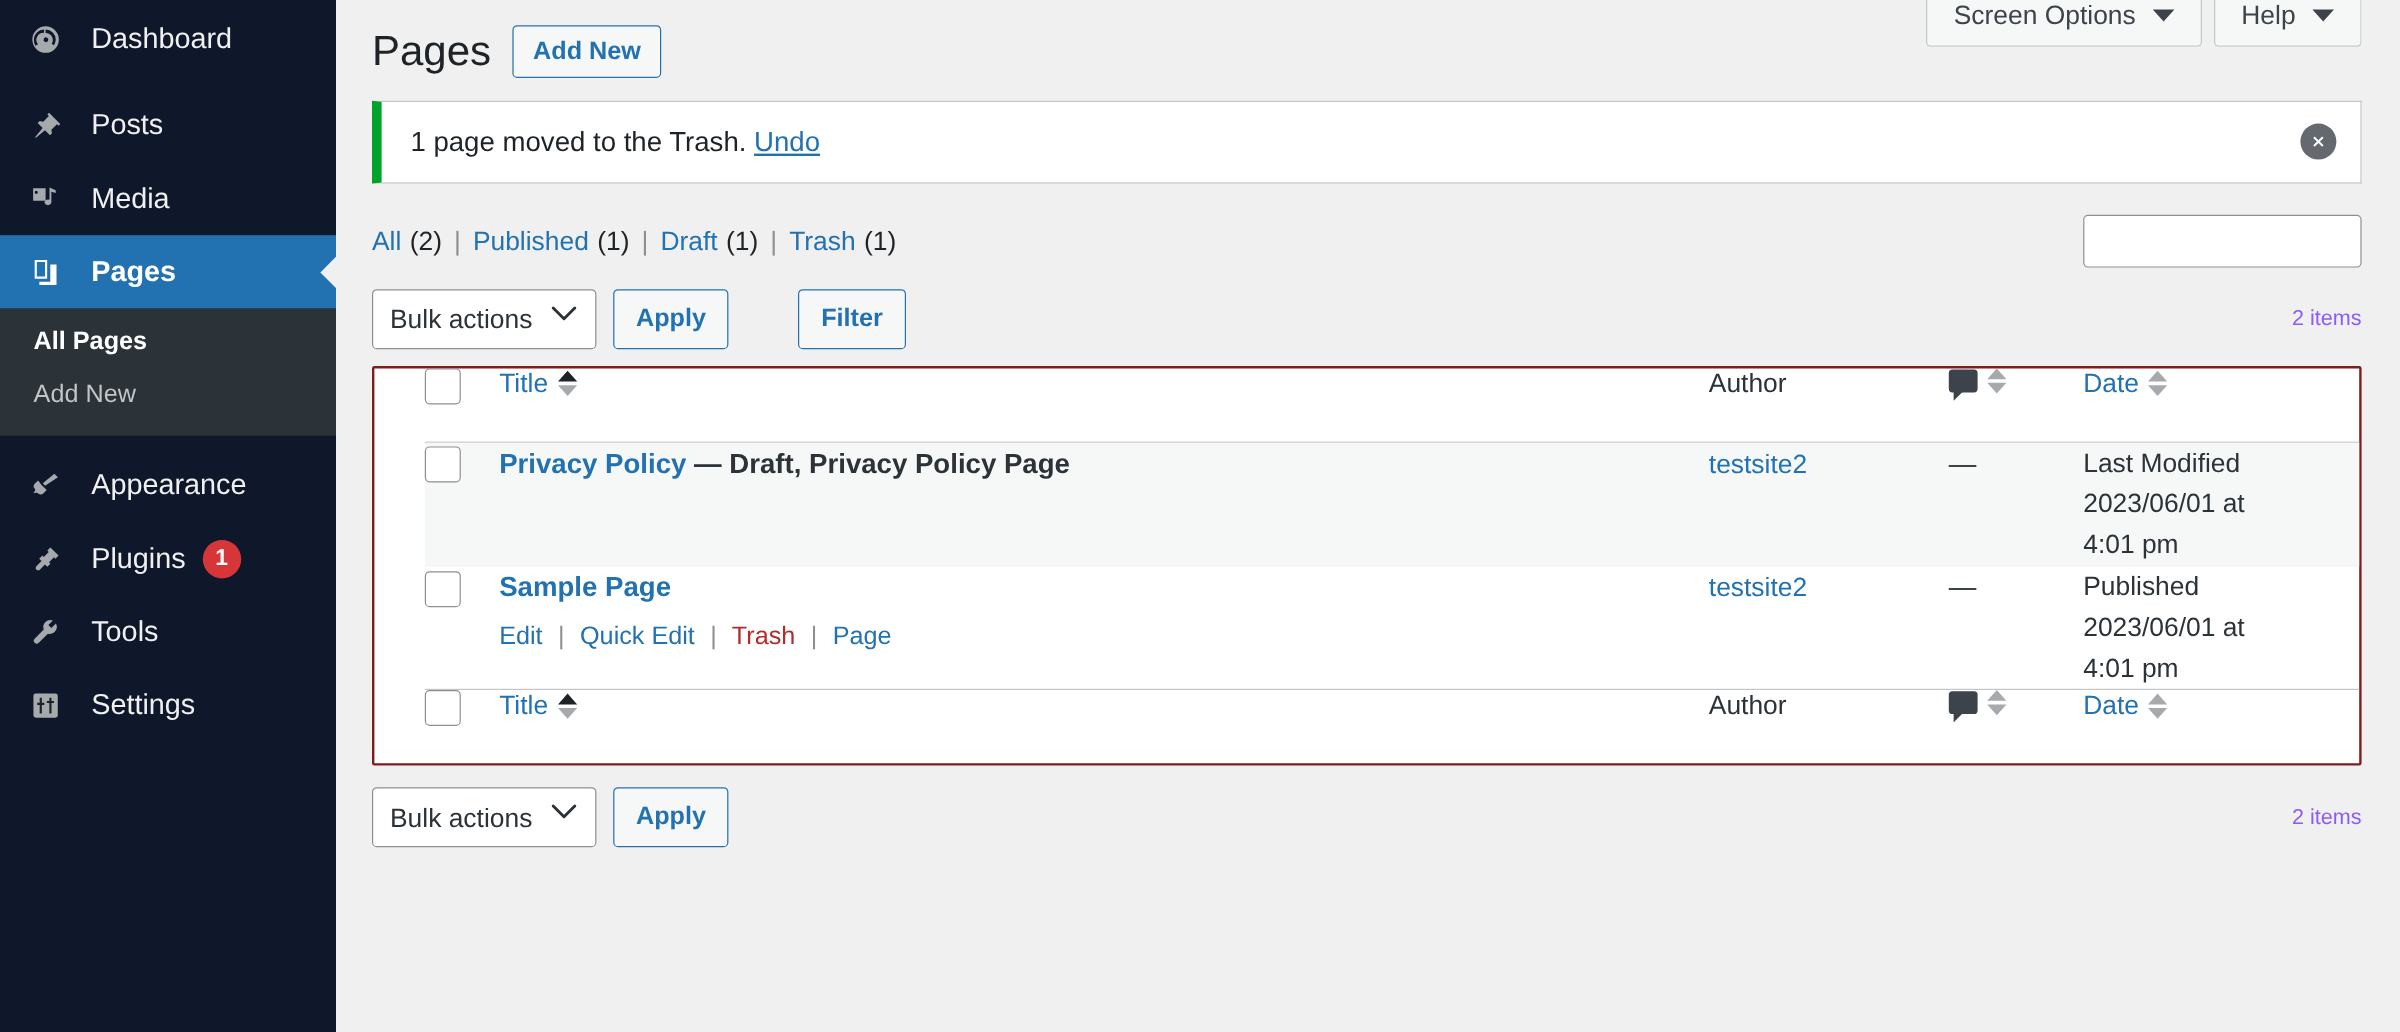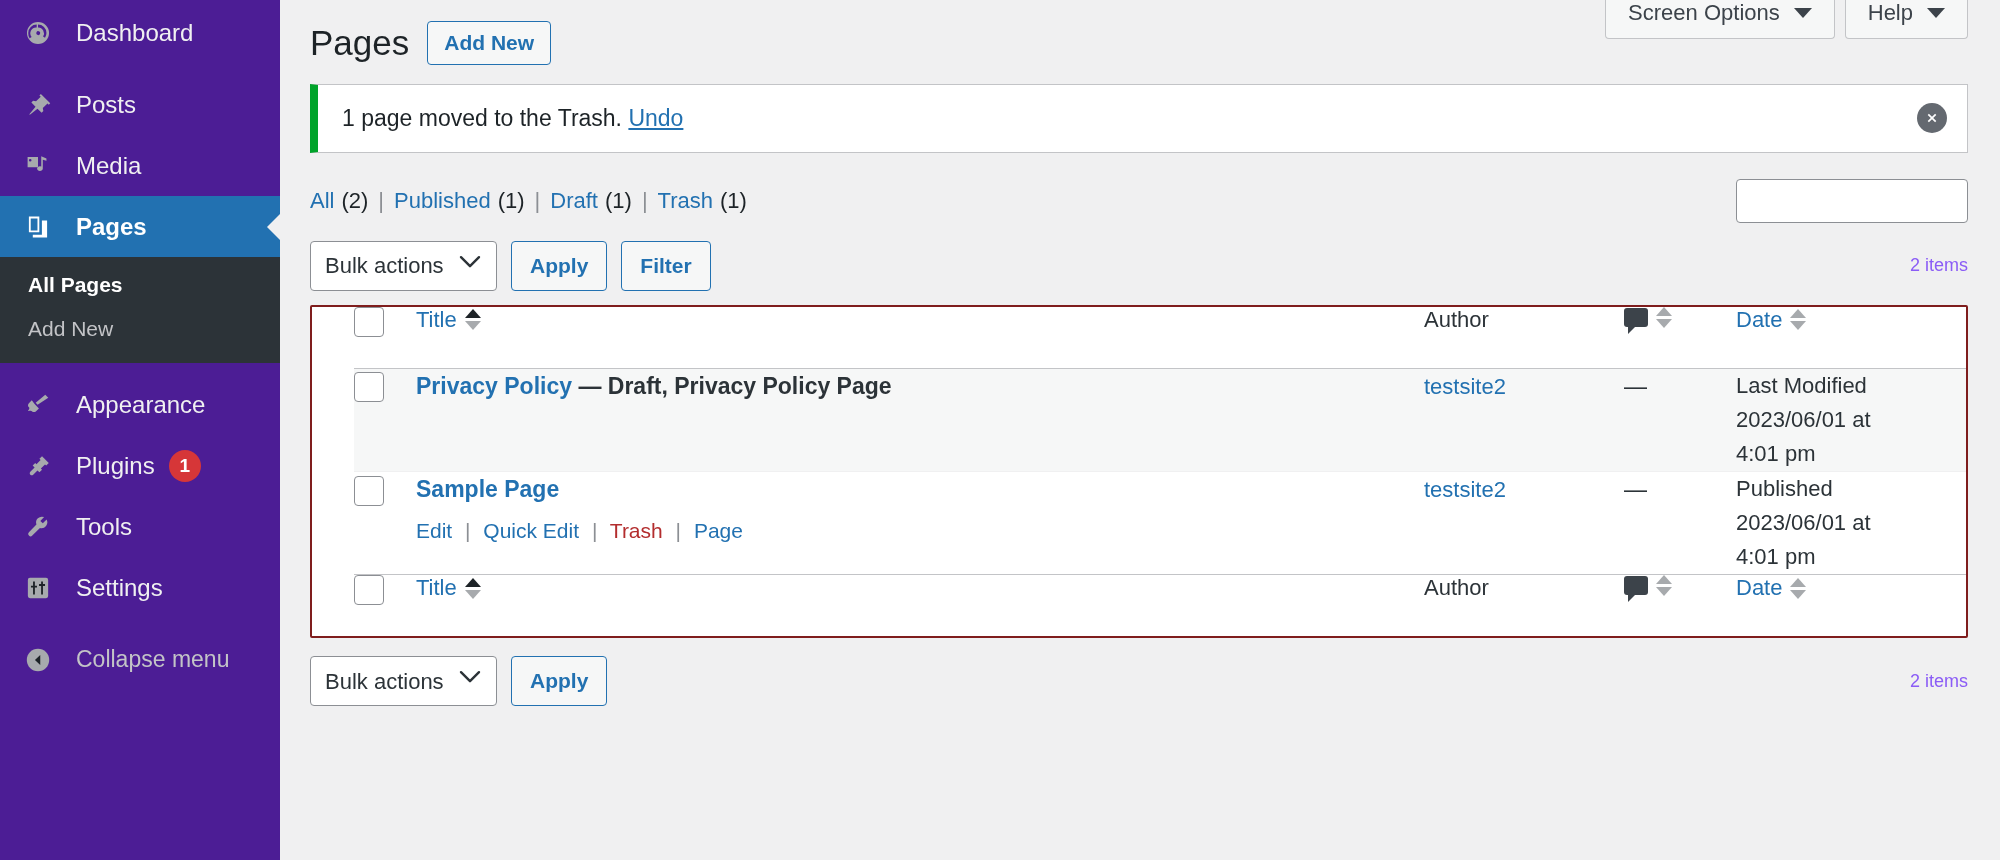--- a/index.html
+++ b/index.html
@@ -9,21 +9,21 @@
     overflow: hidden;
     background: #f0f0f1;
     font-family: "Liberation Sans", sans-serif;
   }
   #app { position: relative; width: 2000px; height: 860px; display: flex; }
 
   
   #sidebar {
     width: 280px;
     flex: 0 0 280px;
-    background: #4c1d95;
+    background: #0f172a;
     color: #f0f0f1;
     position: relative;
     padding-top: 2px;
   }
   .menu-item {
     display: flex;
     align-items: center;
     height: 61px;
     padding-left: 16px;
     color: #f0f0f1;
@@ -445,29 +445,20 @@
         <svg width="26" height="26" viewBox="0 0 20 20" fill="currentColor">
           <rect x="2.2" y="2.2" width="15.6" height="15.6" rx="1.6" fill="currentColor"></rect>
           <path d="M6.2 5v3.2H4.6v1.4h1.6V15h1.4V9.6h1.6V8.2H7.6V5H6.2zM12.4 5v2h-1.6v1.4h1.6V15h1.4V8.4h1.6V7h-1.6V5h-1.4z" fill="#1d2327"></path>
         </svg>
       </span>
       <span class="mi-label">Settings</span>
     </div>
 
     <div class="menu-sep"></div>
 
-    <div class="menu-item collapse-item">
-      <span class="mi-icon">
-        <svg width="28" height="28" viewBox="0 0 20 20" fill="currentColor">
-          <circle cx="10" cy="10" r="8"></circle>
-          <path d="M11.6 6.4L7.8 10l3.8 3.6z" fill="#1d2327"></path>
-        </svg>
-      </span>
-      <span class="mi-label">Collapse menu</span>
-    </div>
   </nav>
 
   <div id="main">
 
     <div id="screen-meta">
       <div class="meta-btn">
         <span>Screen Options</span>
         <span class="caret-down"></span>
       </div>
       <div class="meta-btn">
@@ -525,21 +516,21 @@
           <option>Bulk actions</option>
         </select>
         <span class="sel-caret">
           <svg width="22" height="14" viewBox="0 0 22 14">
               <path d="M2 2l9 9 9-9" stroke="#2c3338" stroke-width="2.4" fill="none" stroke-linecap="round" stroke-linejoin="round"></path>
             </svg>
         </span>
       </span>
       <button class="btn-secondary" style="padding:12px 18px;">Apply</button>
 
-      <button class="btn-secondary" style="padding:12px 18px;">Filter</button>
+      <button class="btn-secondary" style="padding:12px 18px;margin-left:44px;">Filter</button>
 
       <span class="tn-spacer"></span>
       <span class="displaying-num">2 items</span>
     </div>
 
     <table class="wp-list-table">
       <thead>
         <tr>
           <th class="col-cb">
             <span class="wp-checkbox"></span>

